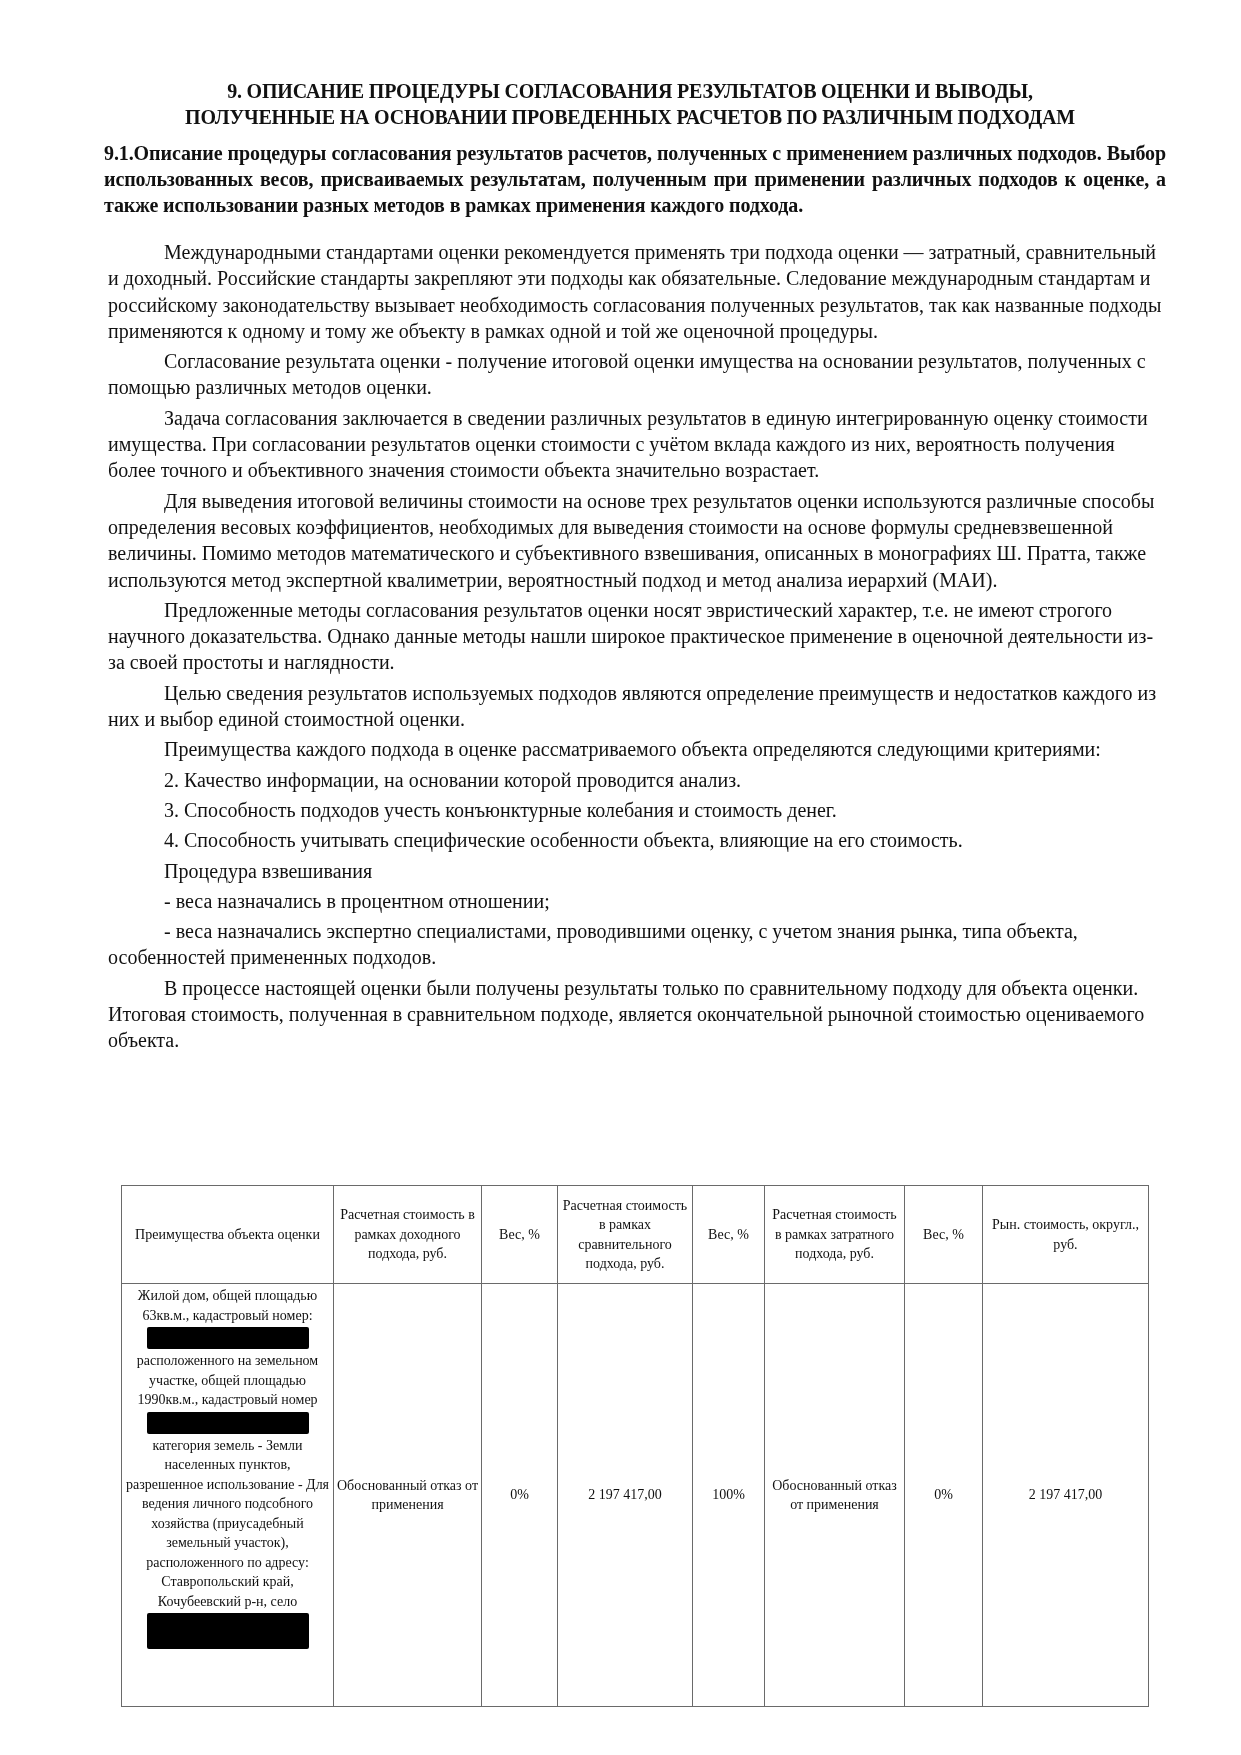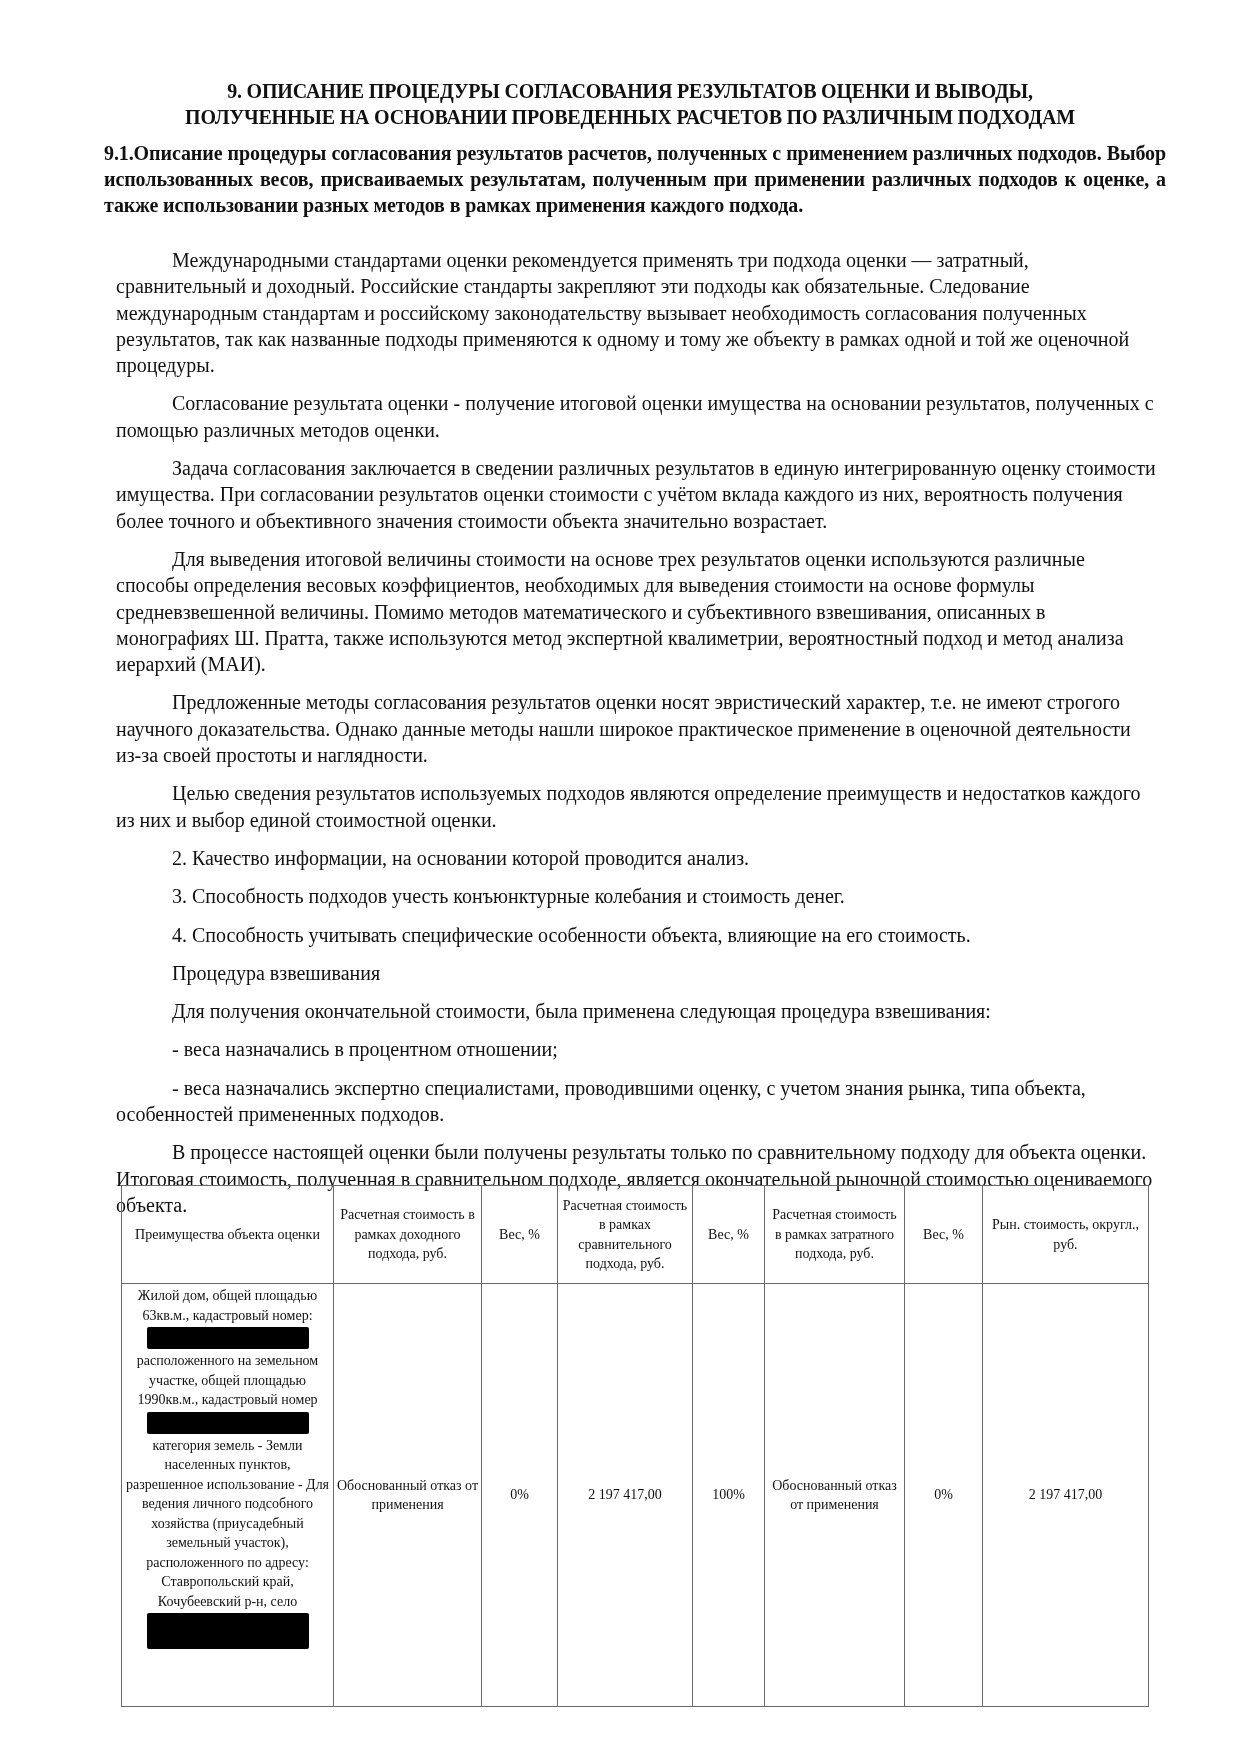--- a/index.html
+++ b/index.html
@@ -15,21 +15,21 @@
   }
   .subhead {
     position: absolute; left: 104px; width: 1062px; top: 140px;
     font-weight: bold; font-size: 20px; line-height: 26px; text-align: justify;
     letter-spacing: -0.1px;
   }
   .body {
     position: absolute; left: 104px; width: 1066px; top: 235px;
     font-size: 20px; line-height: 26.3px;
   }
-  .body p { margin: 12px; text-indent: 56px; }
+  .body p { margin: 4px; text-indent: 56px; }
   .body p.list { text-indent: 0; padding-left: 56px; }
 
   table.results {
     position: absolute; left: 121px; top: 1185px; width: 1027px; height: 522px;
     border-collapse: collapse; table-layout: fixed;
     font-family: "Liberation Serif", "DejaVu Serif", serif; font-size: 14px; line-height: 19.5px;
   }
   table.results td, table.results th {
     border: 1.5px solid #6a6a6a; text-align: center; vertical-align: middle;
     font-weight: normal; padding: 0 3px; color: #111;
@@ -52,25 +52,25 @@
 
   <div class="subhead">9.1.Описание процедуры согласования результатов расчетов, полученных с применением различных подходов. Выбор использованных весов, присваиваемых результатам, полученным при применении различных подходов к оценке, а также использовании разных методов в рамках применения каждого подхода.</div>
 
   <div class="body">
     <p>Международными стандартами оценки рекомендуется применять три подхода оценки — затратный, сравнительный и доходный. Российские стандарты закрепляют эти подходы как обязательные. Следование международным стандартам и российскому законодательству вызывает необходимость согласования полученных результатов, так как названные подходы применяются к одному и тому же объекту в рамках одной и той же оценочной процедуры.</p>
     <p>Согласование результата оценки - получение итоговой оценки имущества на основании результатов, полученных с помощью различных методов оценки.</p>
     <p>Задача согласования заключается в сведении различных результатов в единую интегрированную оценку стоимости имущества. При согласовании результатов оценки стоимости с учётом вклада каждого из них, вероятность получения более точного и объективного значения стоимости объекта значительно возрастает.</p>
     <p>Для выведения итоговой величины стоимости на основе трех результатов оценки используются различные способы определения весовых коэффициентов, необходимых для выведения стоимости на основе формулы средневзвешенной величины. Помимо методов математического и субъективного взвешивания, описанных в монографиях Ш. Пратта, также используются метод экспертной квалиметрии, вероятностный подход и метод анализа иерархий (МАИ).</p>
     <p>Предложенные методы согласования результатов оценки носят эвристический характер, т.е. не имеют строгого научного доказательства. Однако данные методы нашли широкое практическое применение в оценочной деятельности из-за своей простоты и наглядности.</p>
     <p>Целью сведения результатов используемых подходов являются определение преимуществ и недостатков каждого из них и выбор единой стоимостной оценки.</p>
+    <p>Преимущества каждого подхода в оценке рассматриваемого объекта определяются следующими критериями:</p>
     <p class="list">2. Качество информации, на основании которой проводится анализ.</p>
     <p class="list">3. Способность подходов учесть конъюнктурные колебания и стоимость денег.</p>
     <p class="list">4. Способность учитывать специфические особенности объекта, влияющие на его стоимость.</p>
     <p class="list">Процедура взвешивания</p>
-    <p class="list">Для получения окончательной стоимости, была применена следующая процедура взвешивания:</p>
     <p class="list">- веса назначались в процентном отношении;</p>
     <p>- веса назначались экспертно специалистами, проводившими оценку, с учетом знания рынка, типа объекта, особенностей примененных подходов.</p>
     <p>В процессе настоящей оценки были получены результаты только по сравнительному подходу для объекта оценки. Итоговая стоимость, полученная в сравнительном подходе, является окончательной рыночной стоимостью оцениваемого объекта.</p>
   </div>
 
   <table class="results">
     <colgroup>
       <col style="width:212px">
       <col style="width:148px">
       <col style="width:76px">

